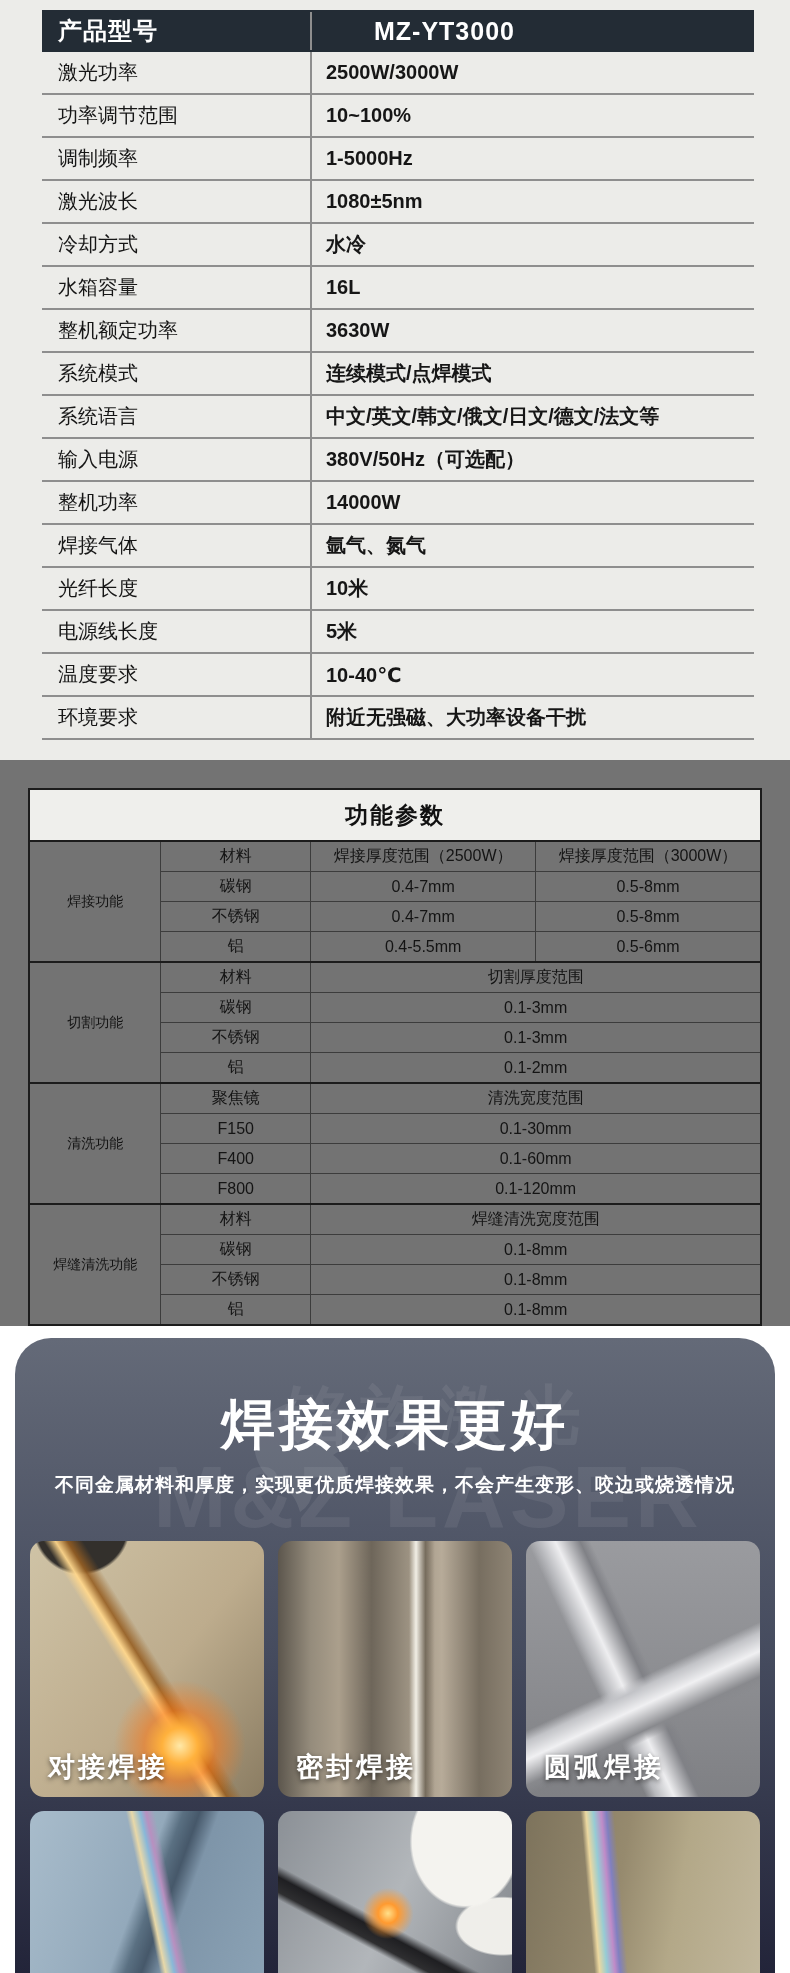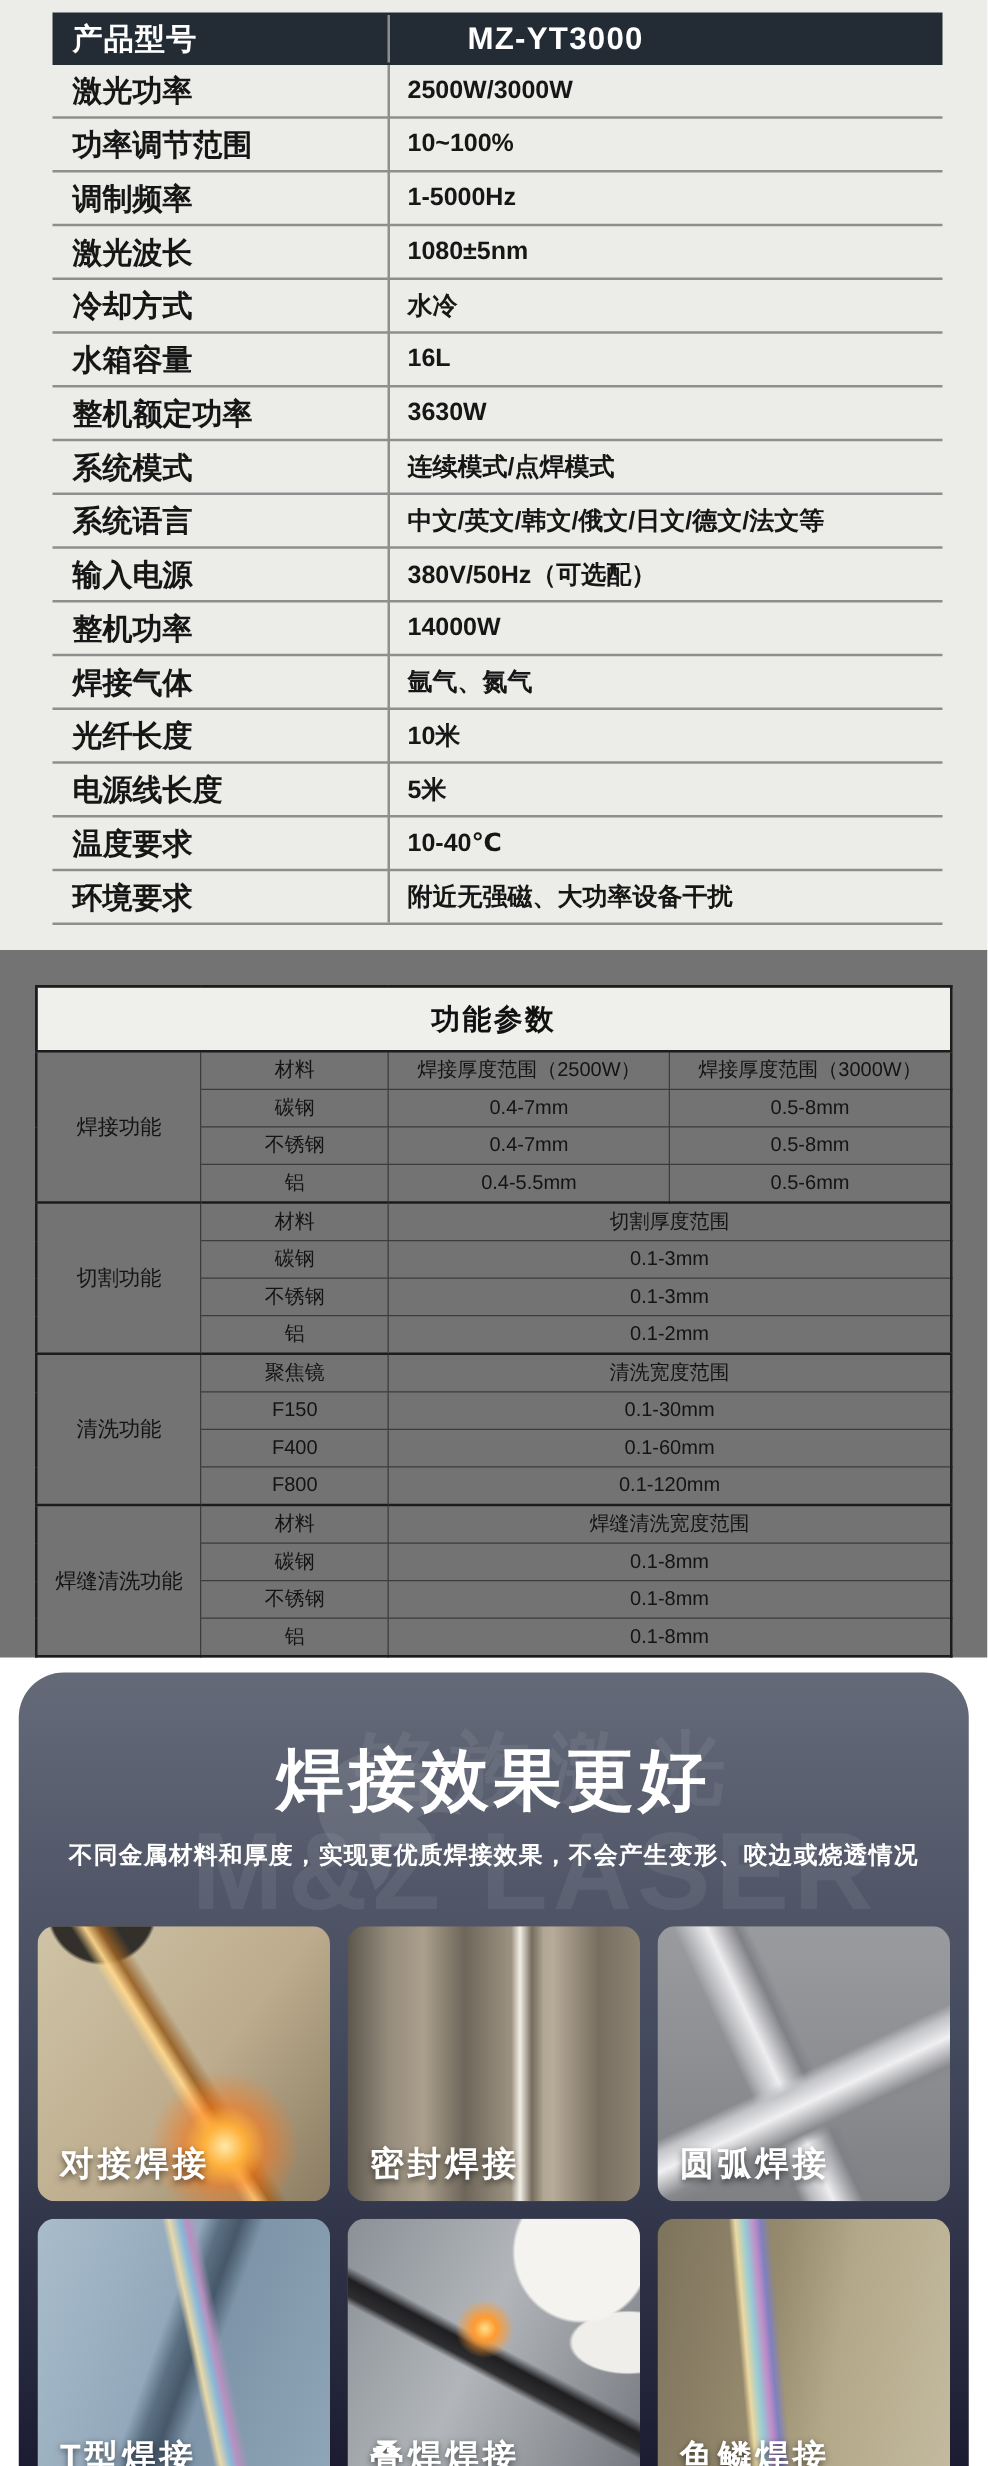--- a/index.html
+++ b/index.html
@@ -44,21 +44,21 @@
     border-bottom:2px solid var(--line,#8e8e8e);
   }
   .spec-vline {
     position:absolute; left:268px; top:0; bottom:0; width:2px;
     background:var(--line,#8e8e8e);
   }
   .spec-row { display:flex; height:41px; align-items:center; }
   .spec-row + .spec-row { border-top:2px solid var(--line,#8e8e8e); }
   .spec-label {
     width:254px; padding-left:16px;
-    font-size:24px; font-weight:bold; color:#161616;
+    font-size:20px; font-weight:normal; color:#161616;
   }
   .spec-value {
     flex:1; padding-left:14px;
     font-size:20px; font-weight:bold; color:#161616;
   }
 
   
   .fn-section { padding:28px 28px 0; background:#737373; }
   table.fn-table {
     width:734px; border-collapse:collapse;
@@ -70,21 +70,21 @@
     text-align:center;
     padding:0 4px;
     overflow:hidden;
   }
   .fn-table th.fn-title {
     height:50px; background:#efefec;
     font-size:23px; font-weight:bold; letter-spacing:2px;
     border-bottom:2px solid #1c1c1c;
   }
   .fn-table td { height:29px; font-size:16px; font-weight:normal; color:#141414; }
-  .fn-table td.group-name { font-size:17px; }
+  .fn-table td.group-name { font-size:14px; }
   .fn-table tr.group-start td { border-top:2px solid #1c1c1c; }
 
   
   .banner {
     position:relative;
     margin:12px 15px 30px;
     border-radius:36px;
     padding:55px 15px 28px;
     overflow:hidden;
     background:linear-gradient(180deg,
@@ -106,21 +106,21 @@
     position:relative; margin:16px 0 0; text-align:center;
     color:#fff; font-size:19px; line-height:28px; font-weight:bold; letter-spacing:1px;
   }
   .cards {
     position:relative;
     margin-top:42px;
     display:grid;
     grid-template-columns:repeat(3,1fr);
     gap:14px;
   }
-  .card { position:relative; height:220px; border-radius:14px; overflow:hidden; }
+  .card { position:relative; height:256px; border-radius:14px; overflow:hidden; }
   .card-label {
     position:absolute; left:18px; bottom:12px;
     color:#fff; font-size:27px; font-weight:bold; letter-spacing:3px;
     text-shadow:0 2px 5px rgba(0,0,0,.55);
   }
   .card-0 { background:
     radial-gradient(circle at 64% 80%, #ffe9a8 0%, #ffb13c 7%, rgba(255,120,20,.55) 14%, rgba(255,120,20,0) 26%),
     linear-gradient(58deg, rgba(0,0,0,0) 44%, rgba(255,215,140,.95) 47%, rgba(150,95,35,.9) 50%, rgba(0,0,0,0) 54%),
     radial-gradient(circle at 22% -6%, #33302c 0%, #33302c 14%, rgba(51,48,44,0) 15%),
     linear-gradient(128deg,#cfc3a6 0%,#bdac8d 55%,#8a7c62 100%); }

